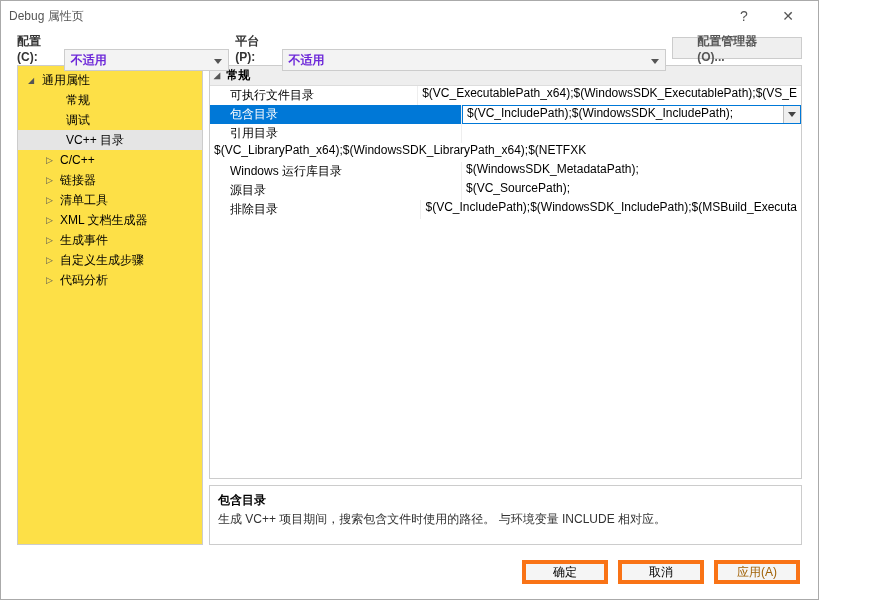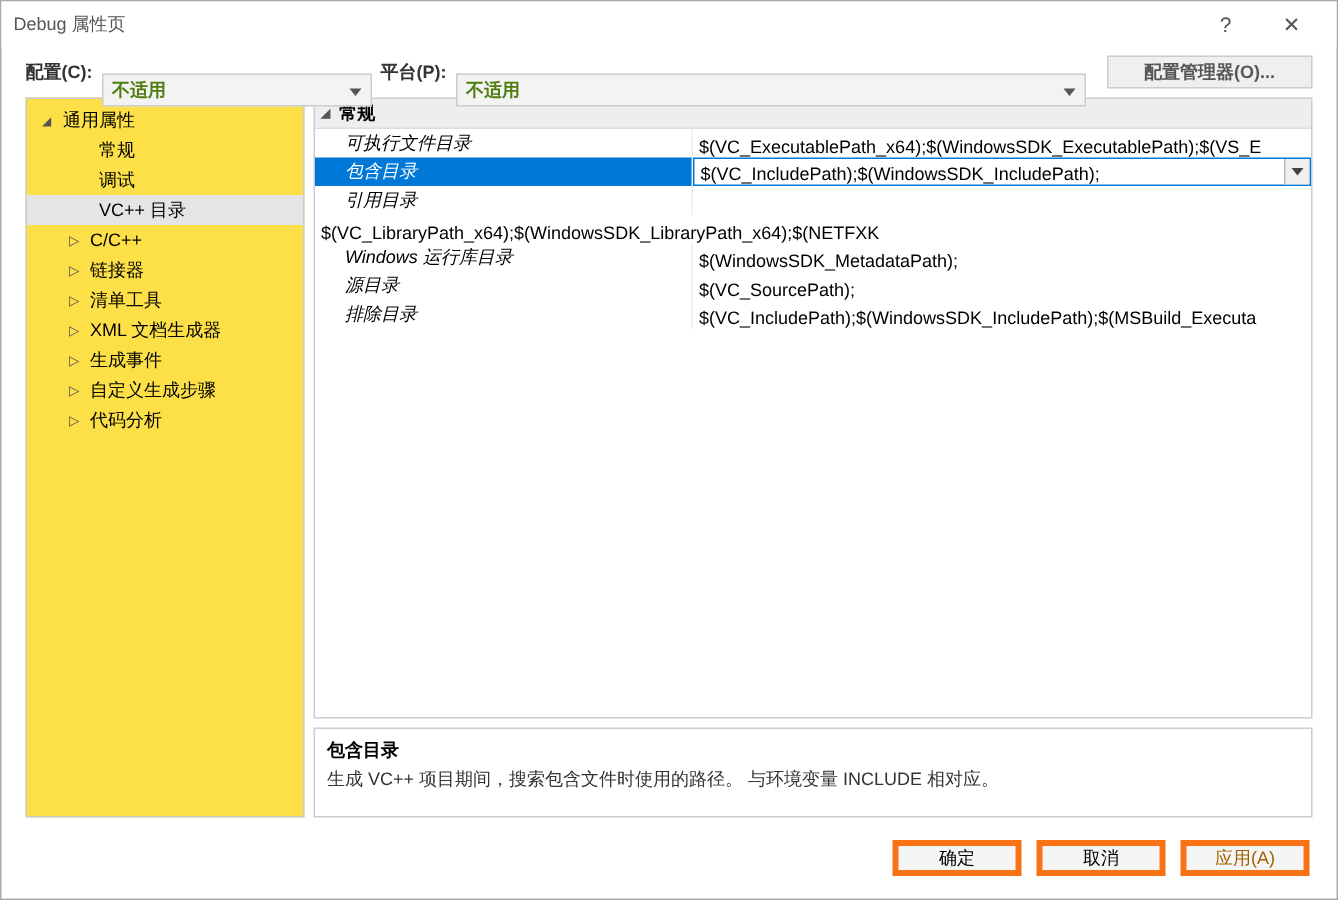--- a/index.html
+++ b/index.html
@@ -1,26 +1,26 @@
 <!DOCTYPE html>
 <html><head>
 <meta charset="utf-8">
 <style>
 * { box-sizing: border-box; margin: 0; padding: 0; }
 body { font-family: "Microsoft YaHei", "Segoe UI", Tahoma, sans-serif; font-size: 12px; background: #fff; color: #000; overflow: hidden; }
 
-.window { width: 892px; height: 600px; border: 1px solid #aaa; background: #fff; display: flex; flex-direction: column; }
+.window { width: 819px; height: 600px; border: 1px solid #aaa; background: #fff; display: flex; flex-direction: column; }
 
 .titlebar { height: 30px; display: flex; align-items: center; padding: 0 8px; color: #555; background: #fff; }
 .titlebar .title { flex: 1; }
 .titlebar .btn { width: 44px; height: 30px; display: flex; align-items: center; justify-content: center; color: #555; font-size: 14px; }
 
 .toolbar { height: 34px; display: flex; align-items: center; padding: 6px 16px; gap: 6px; font-weight: bold; }
 .toolbar label { color: #333; }
-.toolbar .combo { height: 22px; border: 1px solid #ccc; background: #f3f3f3; display: flex; align-items: center; padding: 0 6px; color: #4d7c0f; position: relative; margin-top: 24px; }
+.toolbar .combo { height: 22px; border: 1px solid #ccc; background: #f3f3f3; display: flex; align-items: center; padding: 0 6px; color: #6d28d9; position: relative; margin-top: 24px; }
 .toolbar .combo.cfg { width: 180px; }
 .toolbar .combo.plat { width: 420px; }
 .toolbar .combo::after { content: ""; position: absolute; right: 6px; top: 9px; border-left: 4px solid transparent; border-right: 4px solid transparent; border-top: 5px solid #555; }
 .toolbar .btn-config { margin-left: auto; height: 22px; border: 1px solid #ccc; background: #efefef; padding: 0 24px; display: flex; align-items: center; color: #555; }
 
 .content { flex: 1; display: flex; padding: 0 16px 0 16px; gap: 6px; min-height: 0; }
 
 .tree { width: 186px; border: 1px solid #ccc; background: #fde047; padding: 4px 0; overflow: auto; }
 .tree .node { height: 20px; display: flex; align-items: center; padding-left: 10px; cursor: default; }
 .tree .node.child { padding-left: 48px; }
@@ -30,22 +30,22 @@
 .tree .node.root { padding-left: 10px; }
 .tree .node.selected { background: #e5e5e5; }
 
 .main { flex: 1; display: flex; flex-direction: column; min-width: 0; }
 
 .grid { flex: 1; border: 1px solid #ccc; background: #fff; overflow: hidden; display: flex; flex-direction: column; }
 .group-header { background: #eee; height: 20px; display: flex; align-items: center; padding-left: 4px; font-weight: bold; border-bottom: 1px solid #ddd; }
 .group-header::before { content: "◢"; font-size: 8px; color: #555; margin-right: 6px; }
 .grid-body { flex: 1; overflow: hidden; }
 .row { display: flex; height: 19px; align-items: stretch; }
-.row .label { width: 252px; padding-left: 20px; display: flex; align-items: center; border-right: 1px solid #eee; white-space: nowrap; font-style: italic; }
-.row .value { flex: 1; padding: 0 4px; display: flex; align-items: flex-end; white-space: nowrap; overflow: hidden; position: relative; }
+.row .label { width: 252px; padding-left: 20px; display: flex; align-items: center; border-right: 1px solid #eee; white-space: nowrap; }
+.row .value { flex: 1; padding: 0 4px; display: flex; align-items: flex-start; white-space: nowrap; overflow: hidden; position: relative; }
 .row.selected .label { background: #0078d7; color: #fff; }
 .row.selected .value { border: 1px solid #0078d7; }
 .row.selected .value .dd { position: absolute; right: 0; top: 0; width: 17px; height: 100%; border-left: 1px solid #bbb; background: #efefef; display: flex; align-items: center; justify-content: center; }
 .row.selected .value .dd::after { content: ""; border-left: 4px solid transparent; border-right: 4px solid transparent; border-top: 5px solid #444; }
 
 .desc { height: 60px; border: 1px solid #ccc; border-top: 1px solid #ccc; margin-top: 6px; padding: 6px 8px; background: #fff; }
 .desc .dtitle { font-weight: bold; margin-bottom: 2px; }
 .desc .dtext { color: #333; }
 
 .footer { height: 54px; display: flex; align-items: center; justify-content: flex-end; gap: 10px; padding: 0 18px; }

